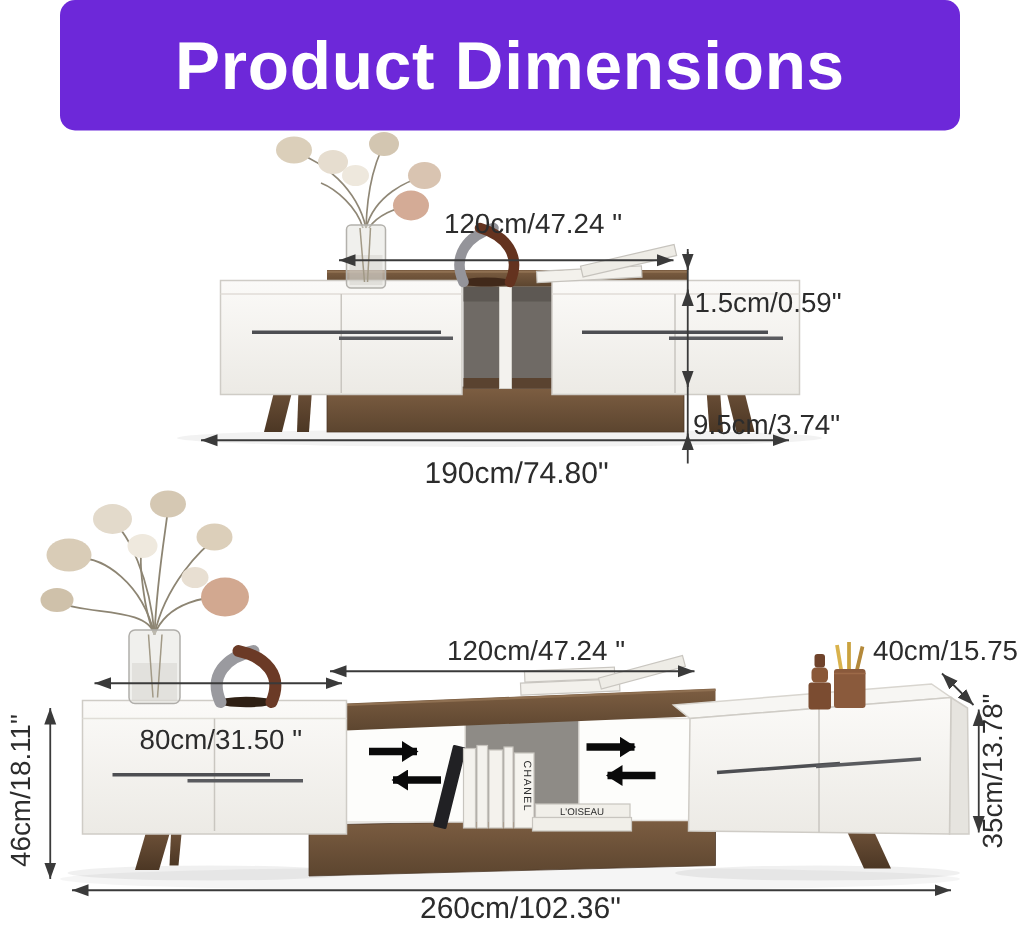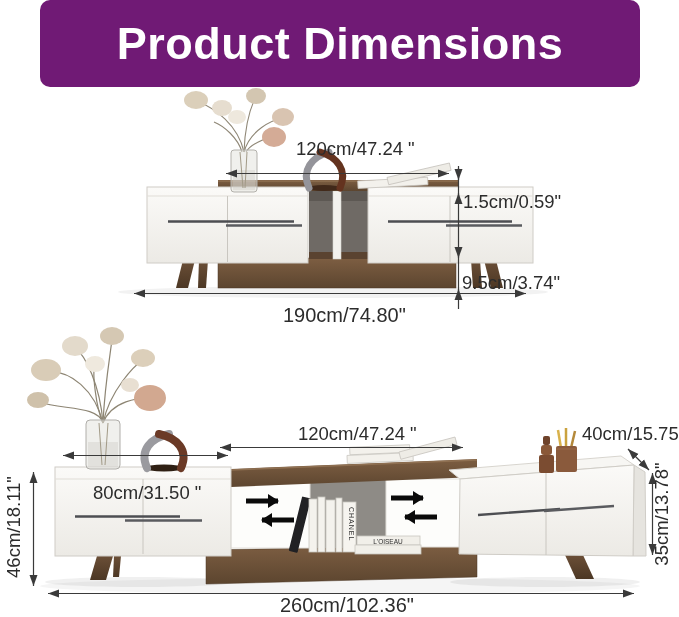--- a/index.html
+++ b/index.html
@@ -1,18 +1,18 @@
 <!DOCTYPE html>
 <html><head>
 <meta charset="utf-8">
 <style>
   html,body{margin:0;padding:0;background:#ffffff;}
   #stage{position:relative;width:679px;height:617px;background:#ffffff;overflow:hidden;
          font-family:"Liberation Sans",sans-serif;}
-  .banner{position:absolute;left:40px;top:0;width:600px;height:87px;background:#701a75;
+  .banner{position:absolute;left:40px;top:0;width:600px;height:87px;background:#6d28d9;
           border-radius:10px;display:flex;align-items:center;justify-content:center;z-index:5;}
   .banner span{color:#ffffff;font-size:45px;font-weight:700;letter-spacing:.5px;}
   #art{position:absolute;left:0;top:0;z-index:2;}
   #art text{font-family:"Liberation Sans",sans-serif;fill:#2c2c2c;}
   .t18{font-size:18.5px;}
   .t20{font-size:20px;}
 </style>
 </head>
 <body>
 

